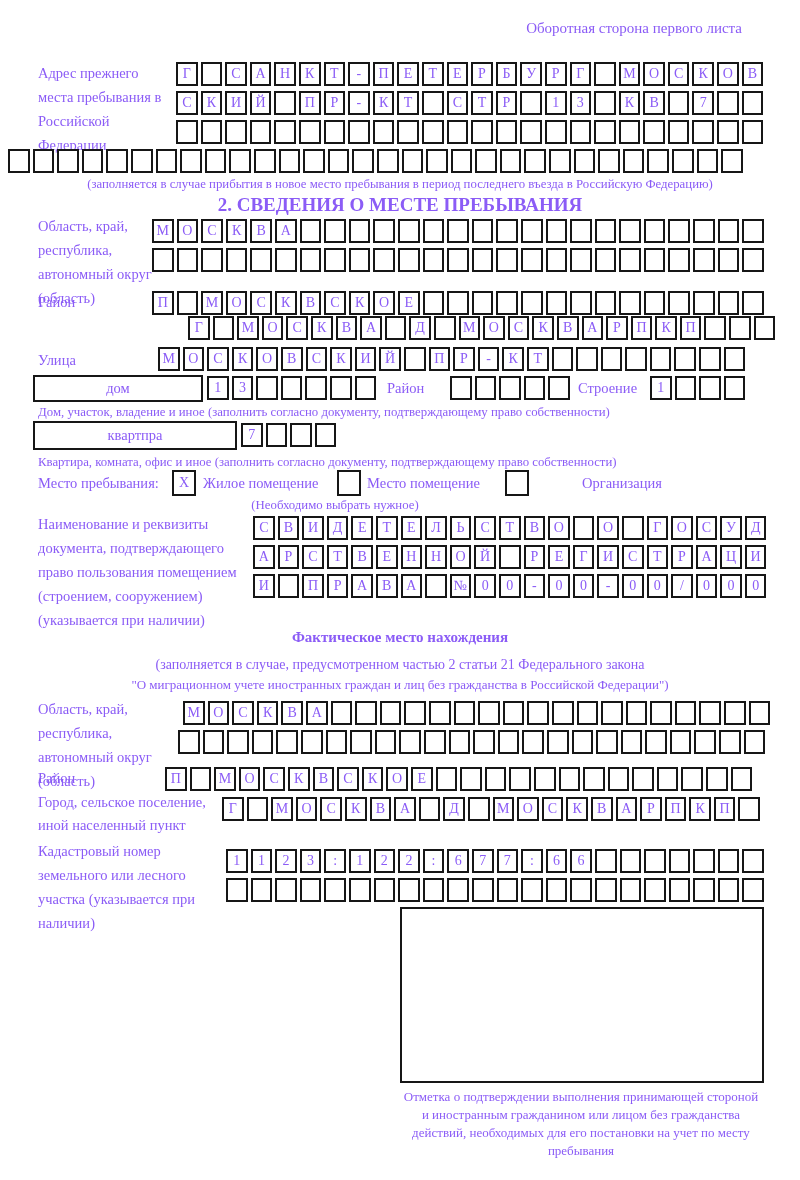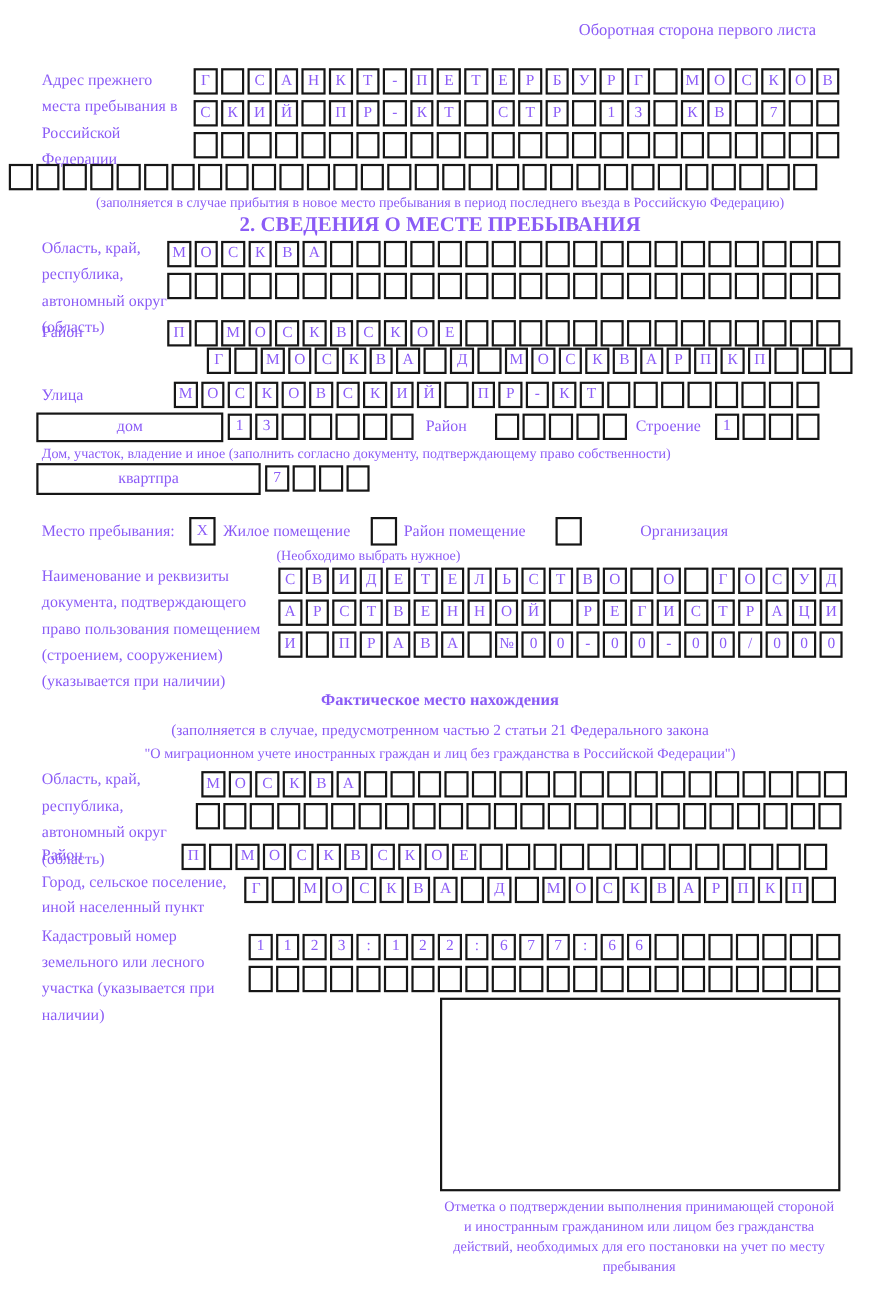--- a/index.html
+++ b/index.html
@@ -308,26 +308,27 @@
     </div>
   <div class="abs note" style="left:38px;top:404px;">Дом, участок, владение и иное (заполнить согласно документу, подтверждающему право собственности)</div>
 
   <div class="bigbox" style="left:33px;top:421px;width:200px;height:25px;">квартпра</div>
   <div class="cellrow" style="left:241px;top:423px;">
       <div class="cell">7</div>
       <div class="cell"></div>
       <div class="cell"></div>
       <div class="cell"></div>
     </div>
+  <div class="abs note" style="left:38px;top:454px;">Квартира, комната, офис и иное (заполнить согласно документу, подтверждающему право собственности)</div>
 
   <div class="abs label" style="left:38px;top:471px;">Место пребывания:</div>
   <div class="chk" style="left:172px;top:470px;">X</div>
   <div class="abs label" style="left:203px;top:471px;">Жилое помещение</div>
   <div class="chk" style="left:337px;top:470px;"></div>
-  <div class="abs label" style="left:367px;top:471px;">Район помещение</div>
+  <div class="abs label" style="left:367px;top:471px;">Место помещение</div>
   <div class="chk" style="left:505px;top:470px;"></div>
   <div class="abs label" style="left:582px;top:471px;font-family:Liberation Serif, serif;">Организация</div>
   <div class="abs note center" style="left:190px;top:497px;width:290px;">(Необходимо выбрать нужное)</div>
 
   <div class="abs label" style="left:38px;top:512px;width:212px;">Наименование и реквизиты документа, подтверждающего право пользования помещением (строением, сооружением) (указывается при наличии)</div>
   <div class="cellrow" style="left:253px;top:516px;">
       <div class="cell">С</div>
       <div class="cell">В</div>
       <div class="cell">И</div>
       <div class="cell">Д</div>

